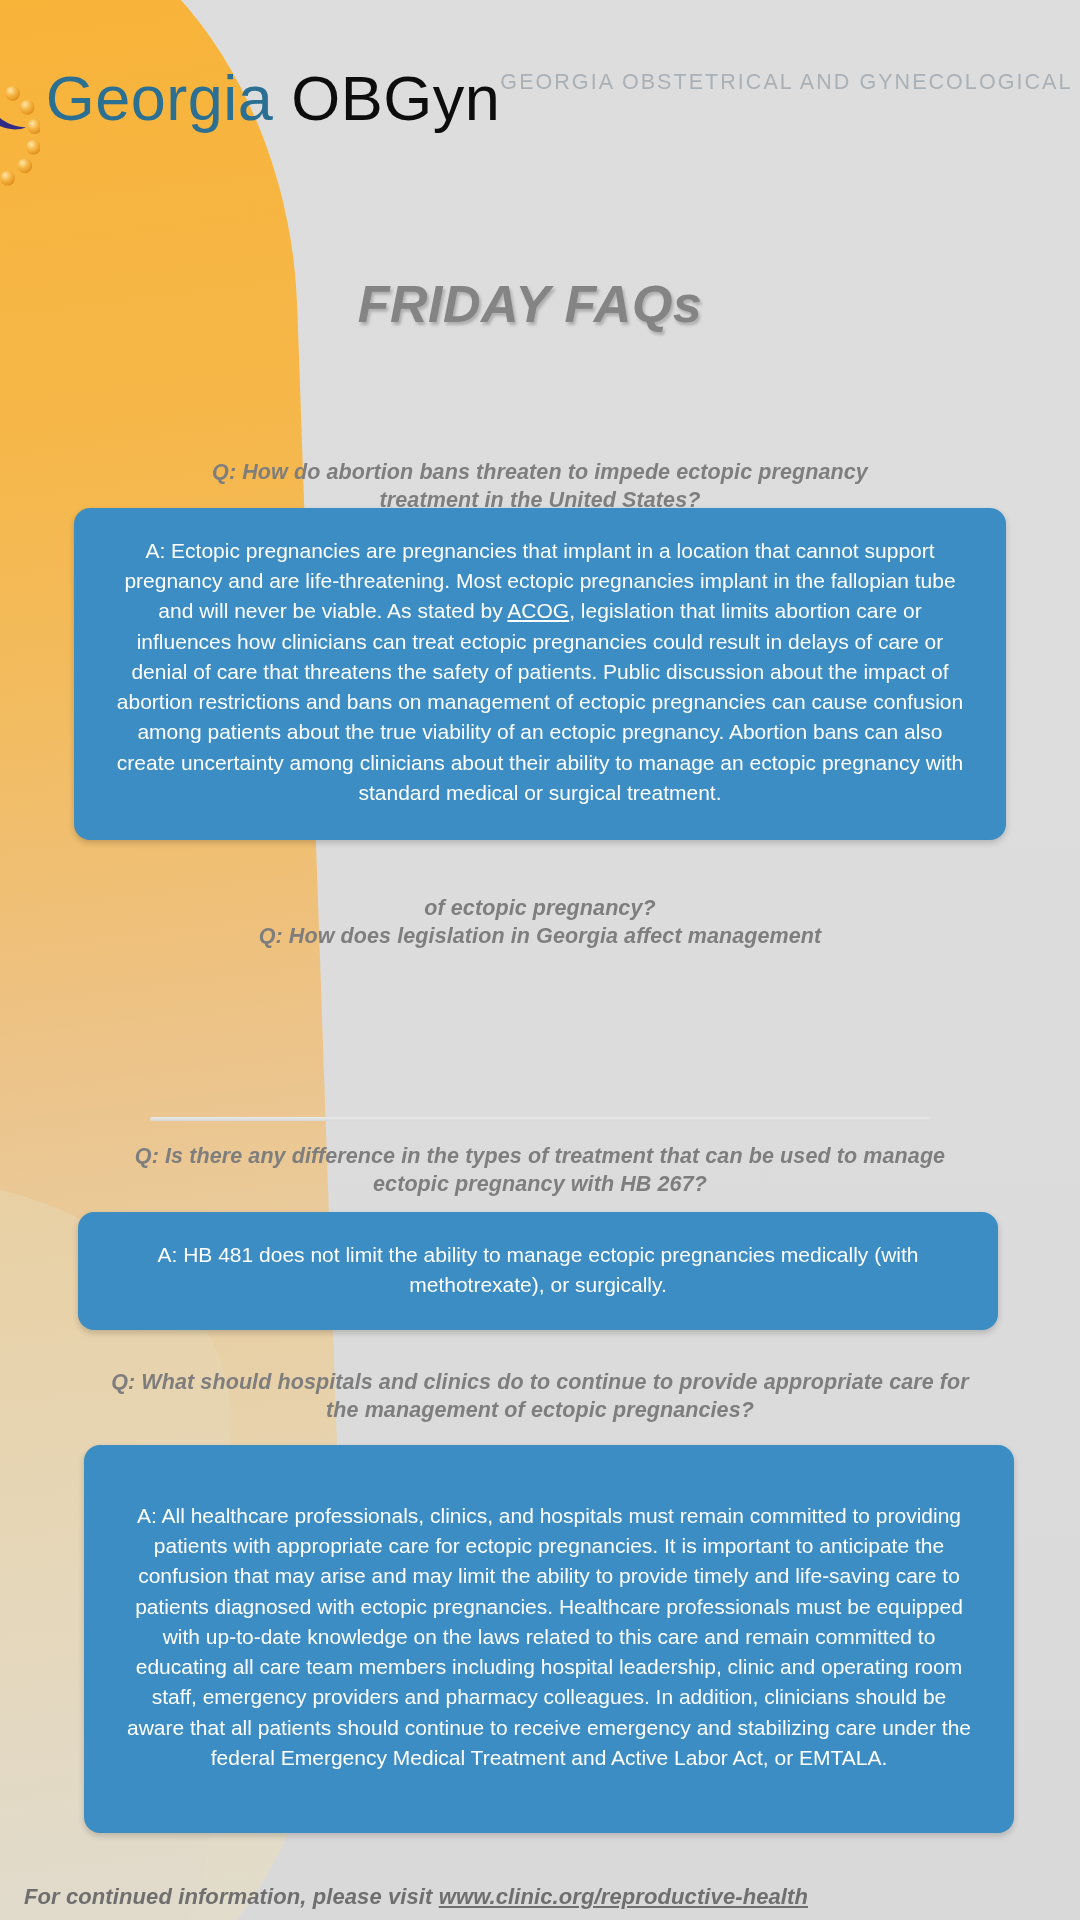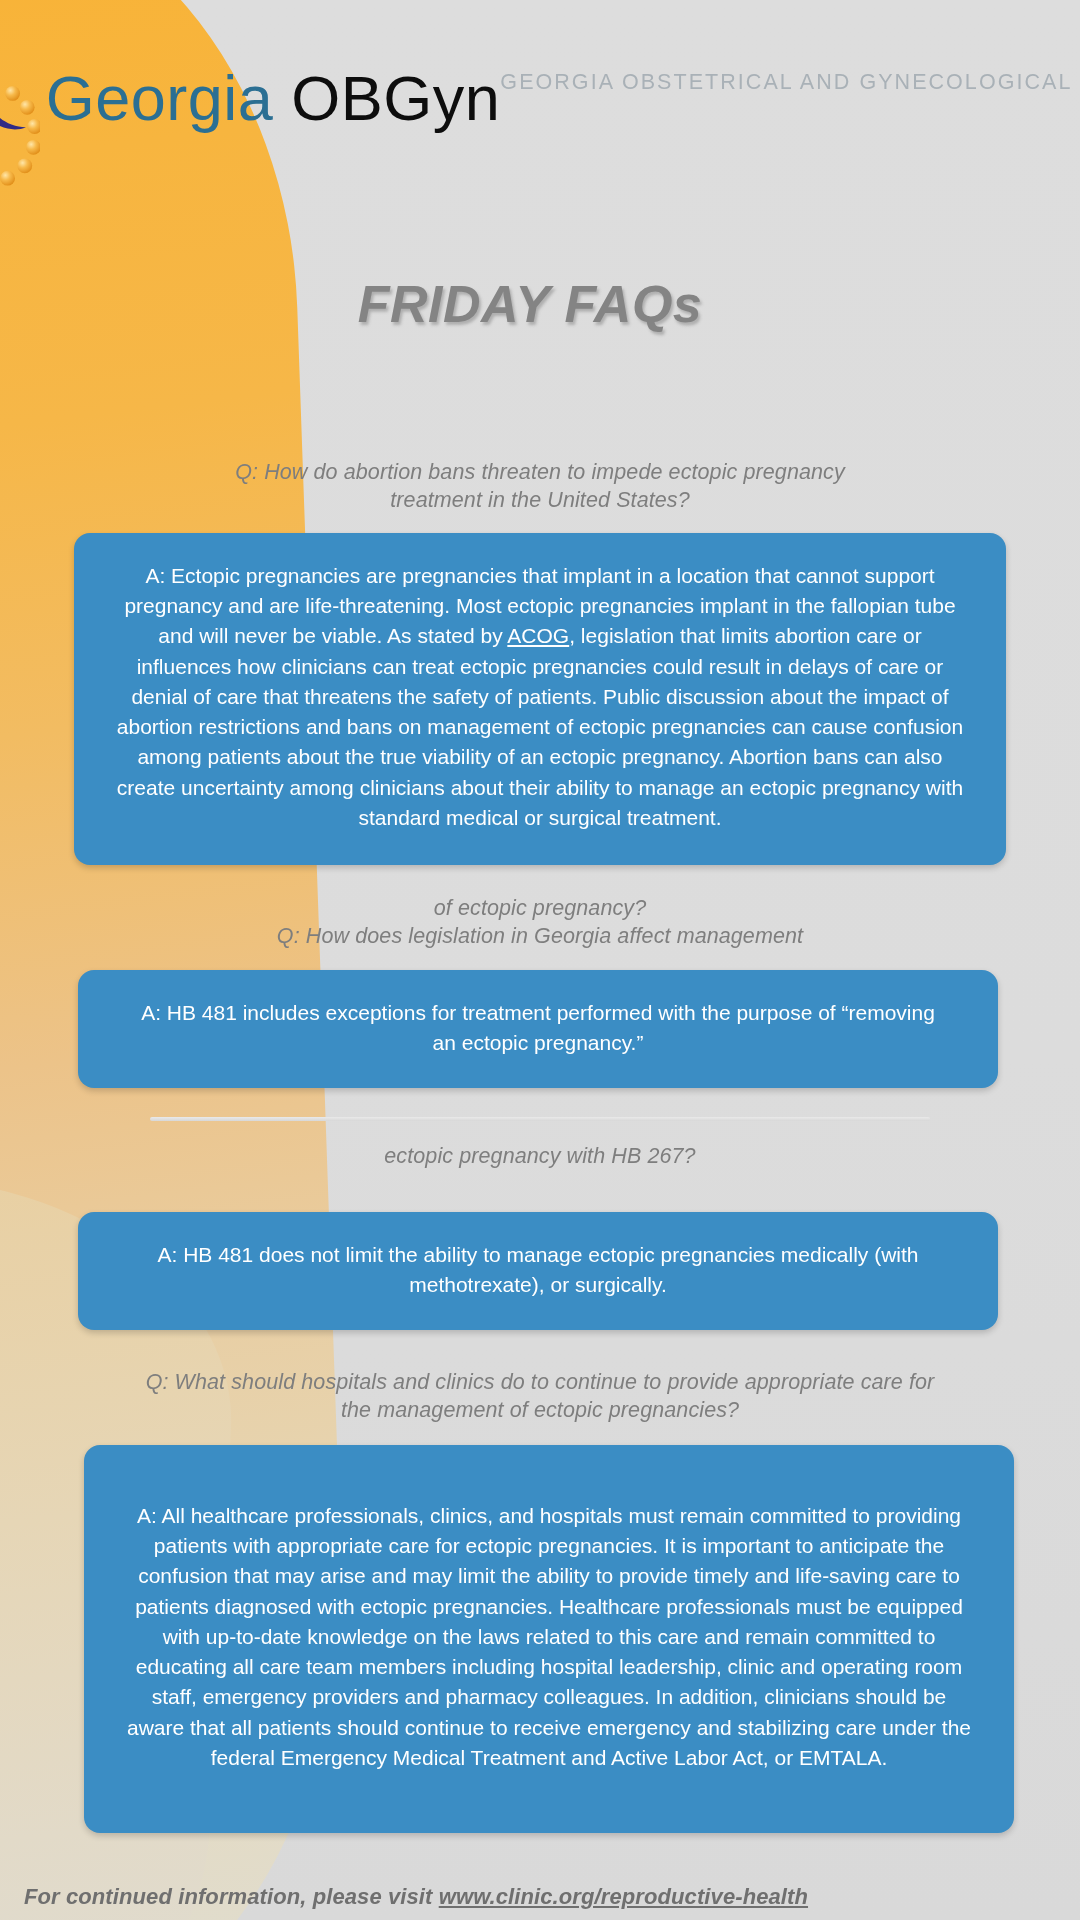--- a/index.html
+++ b/index.html
@@ -125,21 +125,21 @@
     text-shadow: 2px 3px 3px rgba(120,120,120,0.45);
     transform: translateX(-10px);
   }
 
   
   .qa { position: absolute; width: 1080px; left: 0; }
 
   .question {
     text-align: center;
     font-size: 21.5px;
-    font-weight: normal;
+    font-weight: bold;
     font-style: italic;
     color: #7e7e7e;
     line-height: 1.32;
     letter-spacing: 0.1px;
   }
   .question .line { display: block; }
 
   .answer {
     background: #3b8dc4;
     color: #ffffff;
@@ -233,36 +233,36 @@
     </div>
 
     <div class="headline">FRIDAY FAQs</div>
 
     <div class="qa" style="top:458px;">
       <div class="question">
         <span class="line">Q: How do abortion bans threaten to impede ectopic pregnancy</span>
         <span class="line">treatment in the United States?</span>
       </div>
     </div>
-    <div class="answer" style="position:absolute; left:74px; top:533px; width:932px; padding:28px 39px 32px;">
+    <div class="answer" style="position:absolute; left:74px; top:508px; width:932px; padding:28px 39px 32px;">
       <span>A: Ectopic pregnancies are pregnancies that implant in a location that cannot support pregnancy and are life-threatening. Most ectopic pregnancies implant in the fallopian tube and will never be viable. As stated by </span><u>ACOG</u><span>, legislation that limits abortion care or influences how clinicians can treat ectopic pregnancies could result in delays of care or denial of care that threatens the safety of patients. Public discussion about the impact of abortion restrictions and bans on management of ectopic pregnancies can cause confusion among patients about the true viability of an ectopic pregnancy. Abortion bans can also create uncertainty among clinicians about their ability to manage an ectopic pregnancy with standard medical or surgical treatment.</span>
     </div>
 
     <div class="qa" style="top:894px;">
       <div class="question">
         <span class="line">of ectopic pregnancy?</span>
         <span class="line">Q: How does legislation in Georgia affect management</span>
       </div>
     </div>
-    <div class="answer" style="position:absolute; left:78px; top:970px; width:920px; padding:28px 60px 30px;">A: HB 481 includes exceptions for treatment performed with the purpose of “removing an ectopic pregnancy.”</div>
 
     <div class="divider" style="top:1117px;"></div>
 
     <div class="qa" style="top:1142px;">
       <div class="question">
+        <span class="line">Q: Is there any difference in the types of treatment that can be used to manage</span>
         <span class="line">ectopic pregnancy with HB 267?</span>
       </div>
     </div>
     <div class="answer" style="position:absolute; left:78px; top:1212px; width:920px; padding:28px 28px 30px;">A: HB 481 does not limit the ability to manage ectopic pregnancies medically (with methotrexate), or surgically.</div>
 
     <div class="qa" style="top:1368px;">
       <div class="question">
         <span class="line">Q: What should hospitals and clinics do to continue to provide appropriate care for</span>
         <span class="line">the management of ectopic pregnancies?</span>
       </div>

